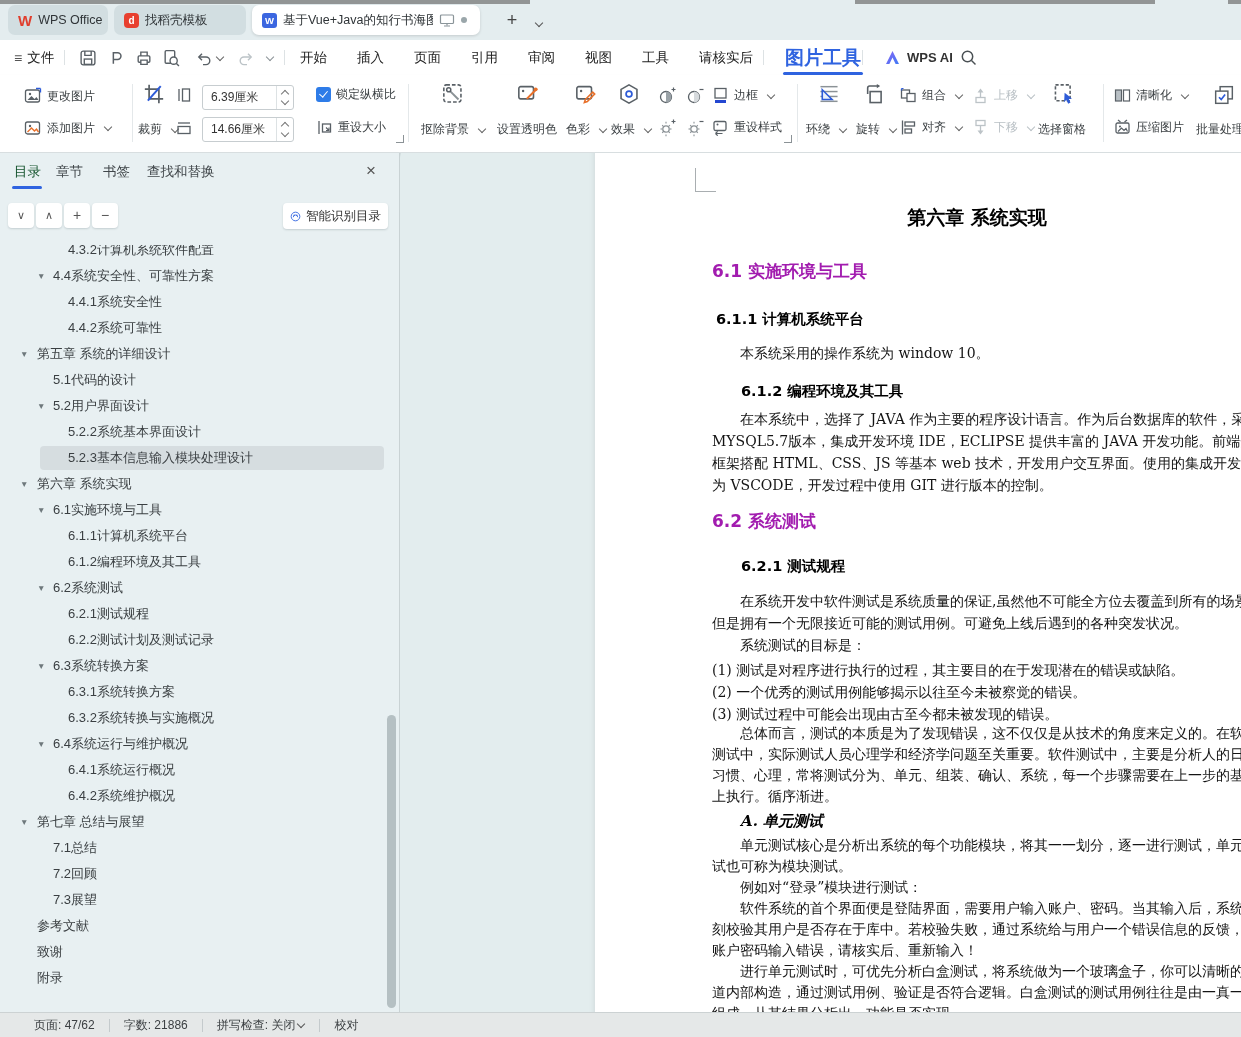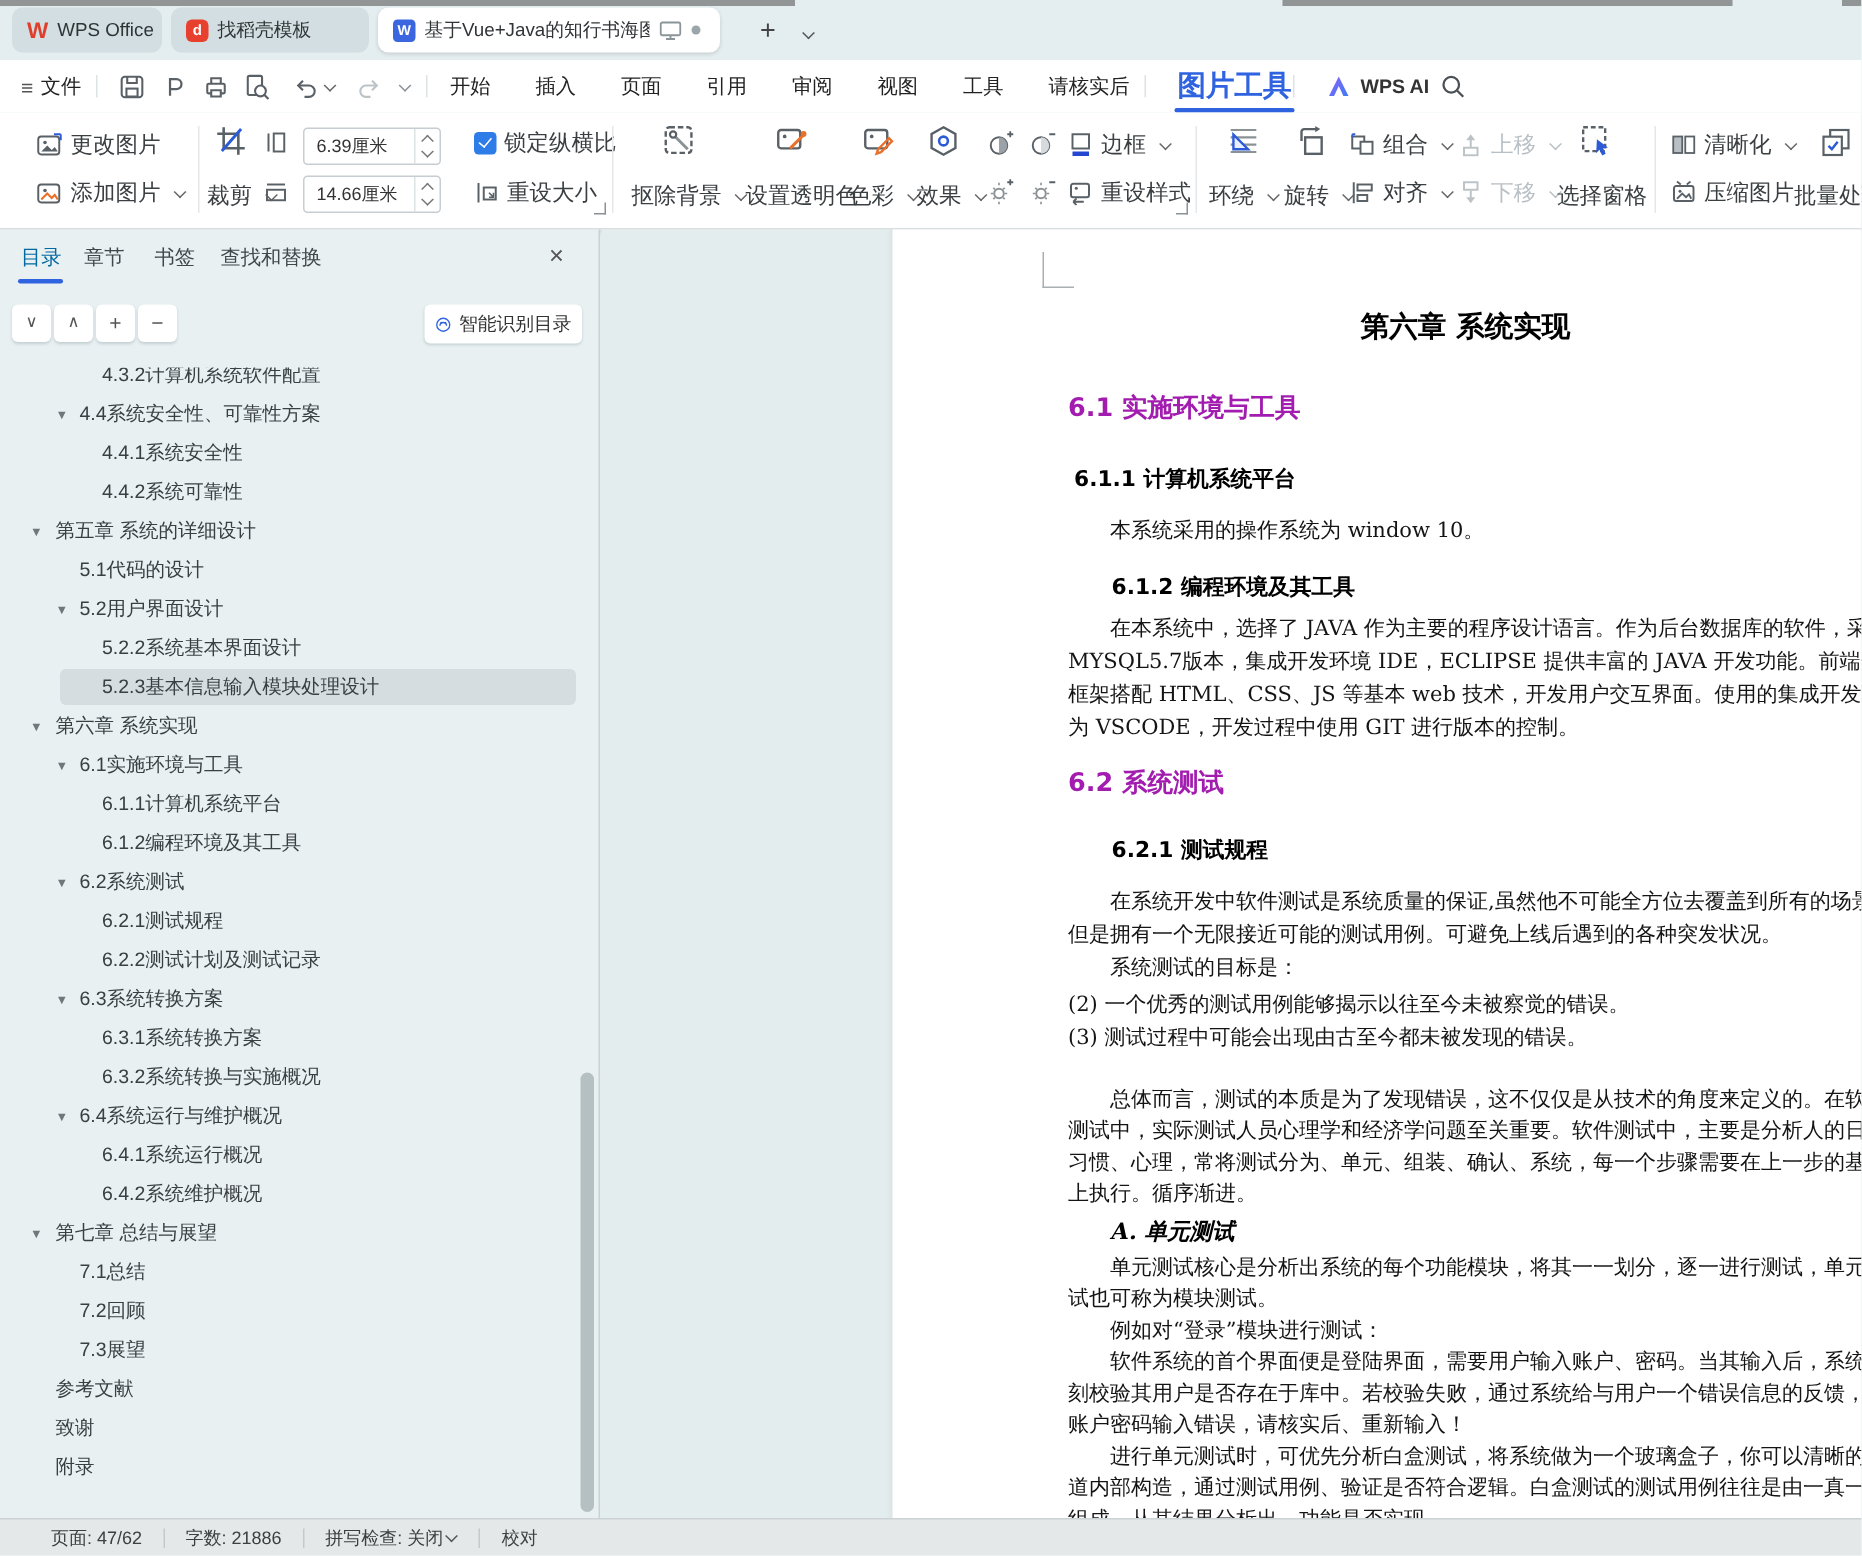--- a/index.html
+++ b/index.html
@@ -35,38 +35,38 @@
   #menu-items { position:absolute; left:300px; top:0; height:35px; display:flex; gap:30px; align-items:center; font-size:13.5px; color:#222; }
   .mitem { cursor:default; }
   .pic-tools { position:absolute; left:785px; top:0; height:35px; line-height:35px; font-size:19px; color:#2f63e0; font-weight:bold; }
   .pic-tools::after { content:""; position:absolute; left:-2px; right:-2px; bottom:0; height:3px; background:#2f63e0; border-radius:2px; }
   .wpsai { position:absolute; left:884px; top:0; height:35px; display:flex; align-items:center; gap:6px; font-size:13px; font-weight:bold; color:#333; }
   .search-ic { position:absolute; left:960px; top:9px; }
 
   
   #ribbon { position:absolute; left:0; top:75px; width:1241px; height:78px; background:#fff; border-bottom:1px solid #d8dee0; box-shadow:0 2px 3px rgba(120,140,145,.18); }
   .rdiv { position:absolute; top:9px; width:1px; height:58px; background:#e4e8ea; }
-  .rlabel { font-size:15px; color:#3a3f42; white-space:nowrap;text-align:right; }
+  .rlabel { font-size:12px; color:#3a3f42; white-space:nowrap;text-align:right; }
   .rbtn { position:absolute; display:flex; align-items:center; gap:5px; }
   .rbtn.disabled, .rbtn.disabled .rlabel { color:#b9c0c5; }
   .icon-col { position:absolute; display:flex; justify-content:center; }
   .spin { position:absolute; width:92px; height:25px; border:1px solid #c7cdd0; border-radius:3px; background:#fff; }
   .spin input { position:absolute; left:8px; top:0; width:60px; height:23px; border:0; outline:none; font-size:12px; color:#333; font-family:inherit; background:transparent; }
   .spin .arrows { position:absolute; right:0; top:0; bottom:0; width:17px; border-left:1px solid #dde2e4; }
   .spin .a-up, .spin .a-dn { position:absolute; left:5px; width:6px; height:6px; }
   .spin .a-up { top:5px; border-left:1.2px solid #777; border-top:1.2px solid #777; transform:rotate(45deg); }
   .spin .a-dn { bottom:5px; border-right:1.2px solid #777; border-bottom:1.2px solid #777; transform:rotate(45deg); }
   .chk { width:15px; height:15px; background:#2e7ce8; border-radius:3px; position:relative; flex:0 0 auto; }
   .chk::after { content:""; position:absolute; left:4.5px; top:2px; width:4px; height:7px; border-right:1.7px solid #fff; border-bottom:1.7px solid #fff; transform:rotate(40deg); }
   .corner-exp { position:absolute; width:8px; height:8px; border-right:1.3px solid #8b9296; border-bottom:1.3px solid #8b9296; }
 
   
   #sidebar { position:absolute; left:0; top:153px; width:400px; bottom:25px; background:#e8f0f2; border-right:1px solid #c9d2d4; overflow:hidden; }
   .sb-tab { position:absolute; top:10px; font-size:13.5px; color:#40464a; }
-  .sb-tab.active { color:#0369a1; }
+  .sb-tab.active { color:#14532d; }
   .sb-underline { position:absolute; left:12px; top:33px; width:30px; height:3px; background:#2f63e0; border-radius:2px; }
   .sb-close { position:absolute; left:366px; top:8px; font-size:17px; color:#555; }
   .sb-btn { position:absolute; top:50px; width:26px; height:25px; background:#fff; border-radius:4px; box-shadow:0 1px 2px rgba(90,110,115,.25); text-align:center; line-height:24px; font-size:11px; color:#555; }
   .smart-btn { position:absolute; left:283px; top:50px; width:105px; height:26px; background:#fff; border-radius:4px; box-shadow:0 1px 2px rgba(90,110,115,.25); display:flex; align-items:center; gap:5px; padding:0 7px; font-size:12.5px; color:#333; white-space:nowrap; }
   #toc { position:absolute; left:0; top:92px; right:0; bottom:0; overflow:hidden; }
   #toc-inner { position:relative; margin-top:-8px; }
   .toc-row { position:relative; height:26px; line-height:26px; font-size:13px; color:#3a3f42; white-space:nowrap; }
   .toc-row .tri { display:none; position:absolute; top:0; font-size:8.5px; color:#6e787c; }
   .toc-row.expandable .tri { display:block; }
   .toc-row.lv1 .tri { left:20px; } .toc-row.lv2 .tri { left:37px; }
@@ -684,20 +684,21 @@
     <div class="doc doc-h2" style="left:117px;top:365px">6.2 系统测试</div>
     <div class="doc doc-h3" style="left:146px;top:412px">6.2.1 测试规程</div>
     <div class="doc" style="left:117px;top:445px">
 
     <div class="dline22">　　在系统开发中软件测试是系统质量的保证,虽然他不可能全方位去覆盖到所有的场景，</div>
         <div class="dline22">但是拥有一个无限接近可能的测试用例。可避免上线后遇到的各种突发状况。</div>
         <div class="dline22">　　系统测试的目标是：</div>
       </div>
     <div class="doc" style="left:117px;top:514px">
 
+    <div class="dline22">(1) 测试是对程序进行执行的过程，其主要目的在于发现潜在的错误或缺陷。</div>
         <div class="dline22">(2) 一个优秀的测试用例能够揭示以往至今未被察觉的错误。</div>
         <div class="dline22">(3) 测试过程中可能会出现由古至今都未被发现的错误。</div>
       </div>
     <div class="doc" style="left:117px;top:578px">
 
     <div class="dline">　　总体而言，测试的本质是为了发现错误，这不仅仅是从技术的角度来定义的。在软件</div>
         <div class="dline">测试中，实际测试人员心理学和经济学问题至关重要。软件测试中，主要是分析人的日常</div>
         <div class="dline">习惯、心理，常将测试分为、单元、组装、确认、系统，每一个步骤需要在上一步的基础</div>
         <div class="dline">上执行。循序渐进。</div>
       </div>

